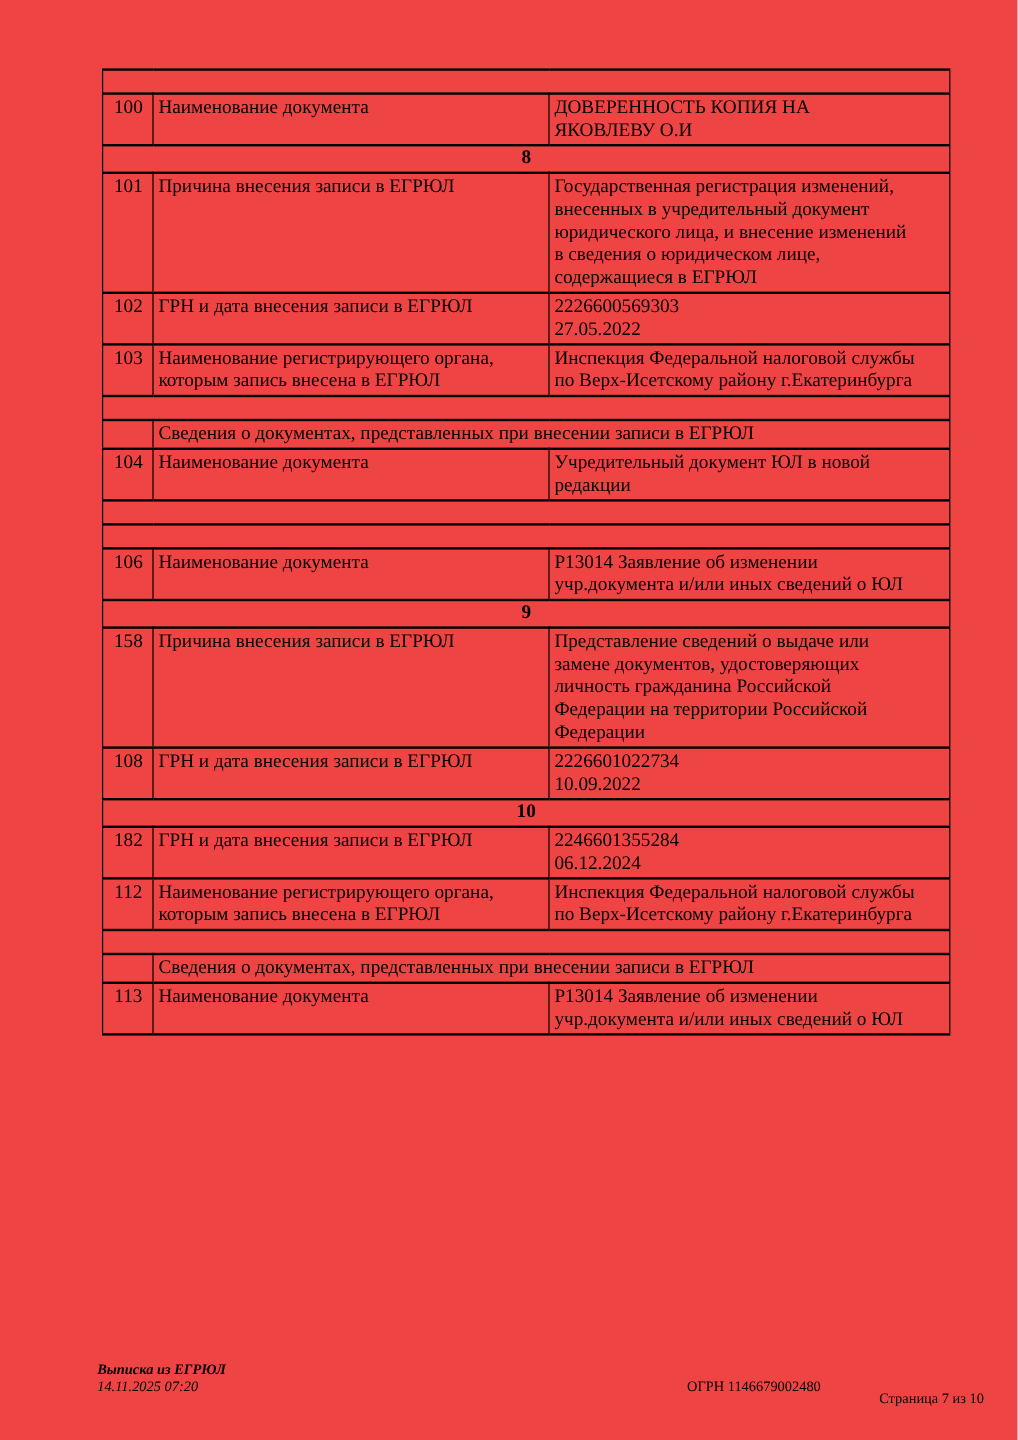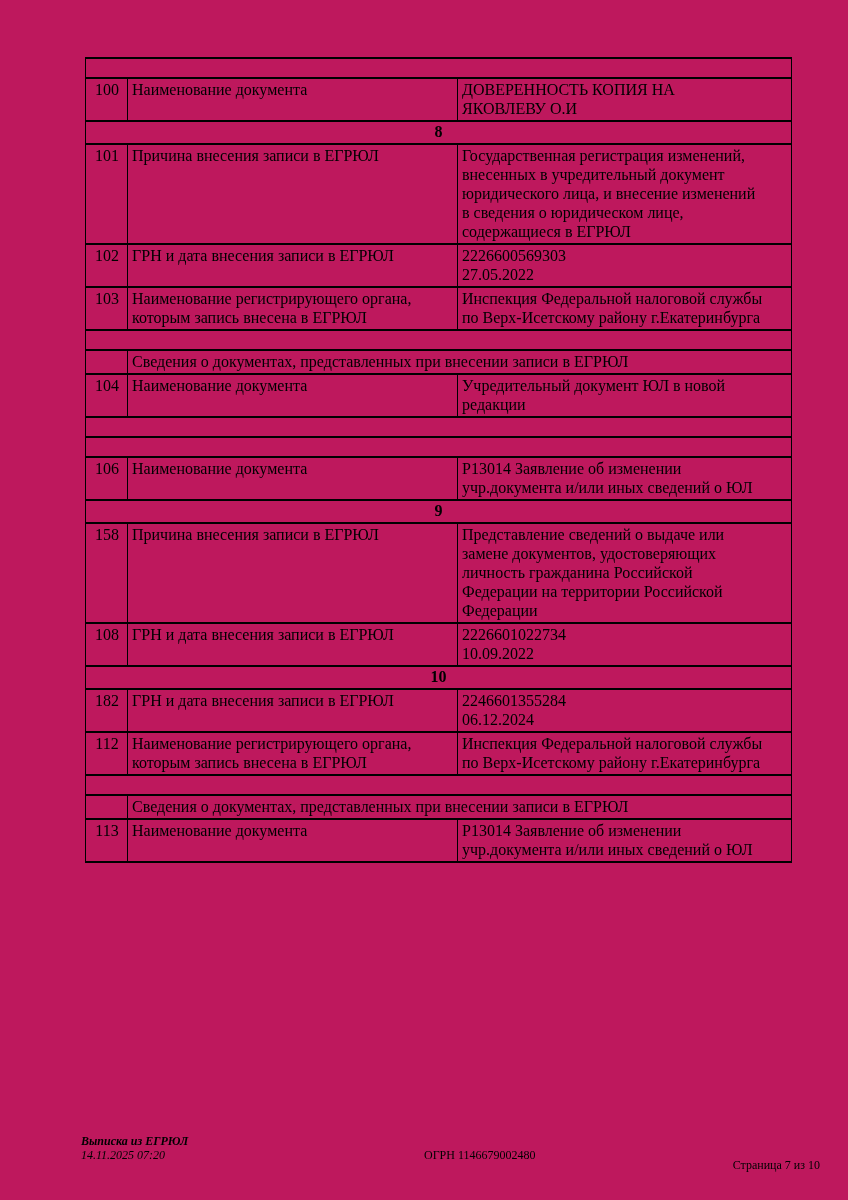--- a/index.html
+++ b/index.html
@@ -8,21 +8,21 @@
     height: 1200px;
     background: #ffffff;
     font-family: "Liberation Serif", "DejaVu Serif", serif;
     color: #000000;
     position: relative;
   }
   .page {
     position: relative;
     width: 848px;
     height: 1200px;
-    background: #be185d;
+    background: #ef4444;
     overflow: hidden;
   }
   table.doc-table {
     position: absolute;
     left: 85px;
     top: 57px;
     width: 706px;
     border-collapse: collapse;
     table-layout: fixed;
     font-size: 16px;
@@ -59,21 +59,21 @@
     font-size: 12px;
     line-height: 14px;
   }
   .footer-left { position: absolute; left: 1px; top: 0; font-style: italic; }
   .footer-doc-type { font-weight: bold; }
   .footer-center {
     position: absolute;
     left: 344px;
     top: 14px;
     width: 260px;
-    text-align: left;
+    text-align: right;
   }
   .footer-right {
     position: absolute;
     right: 0;
     top: 24px;
     text-align: right;
   }
 </style>
 </head>
 <body>

